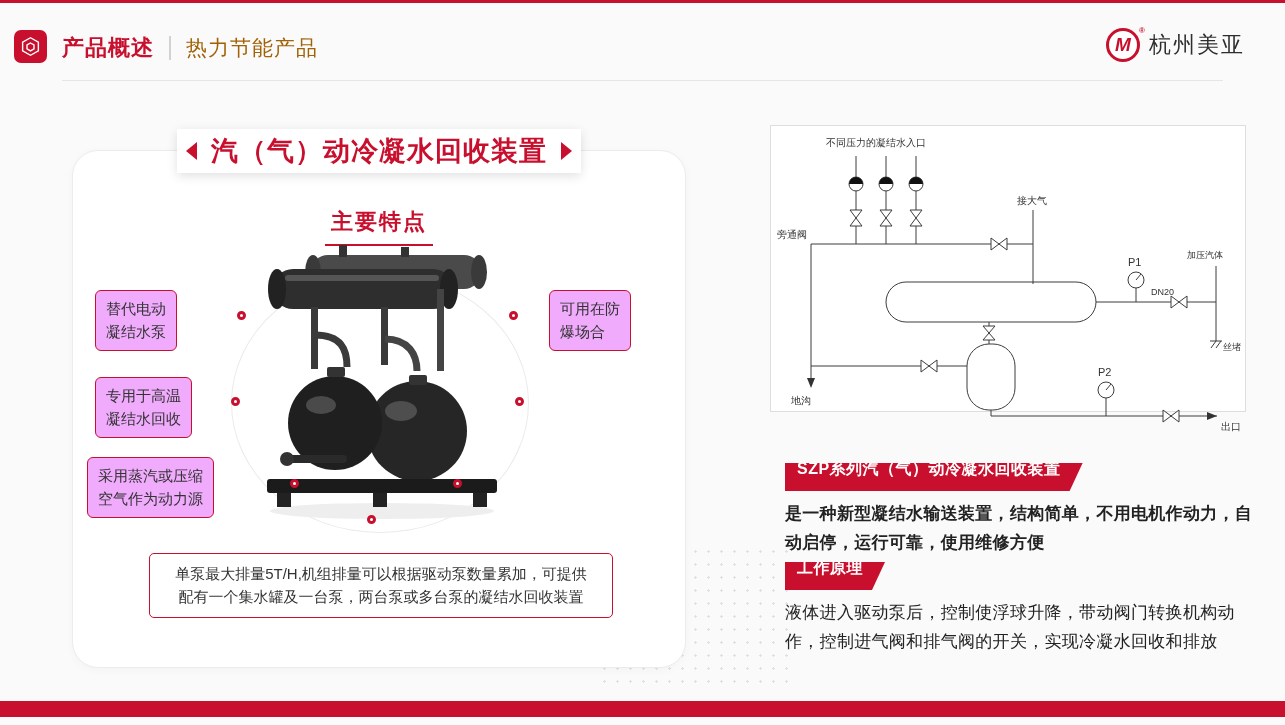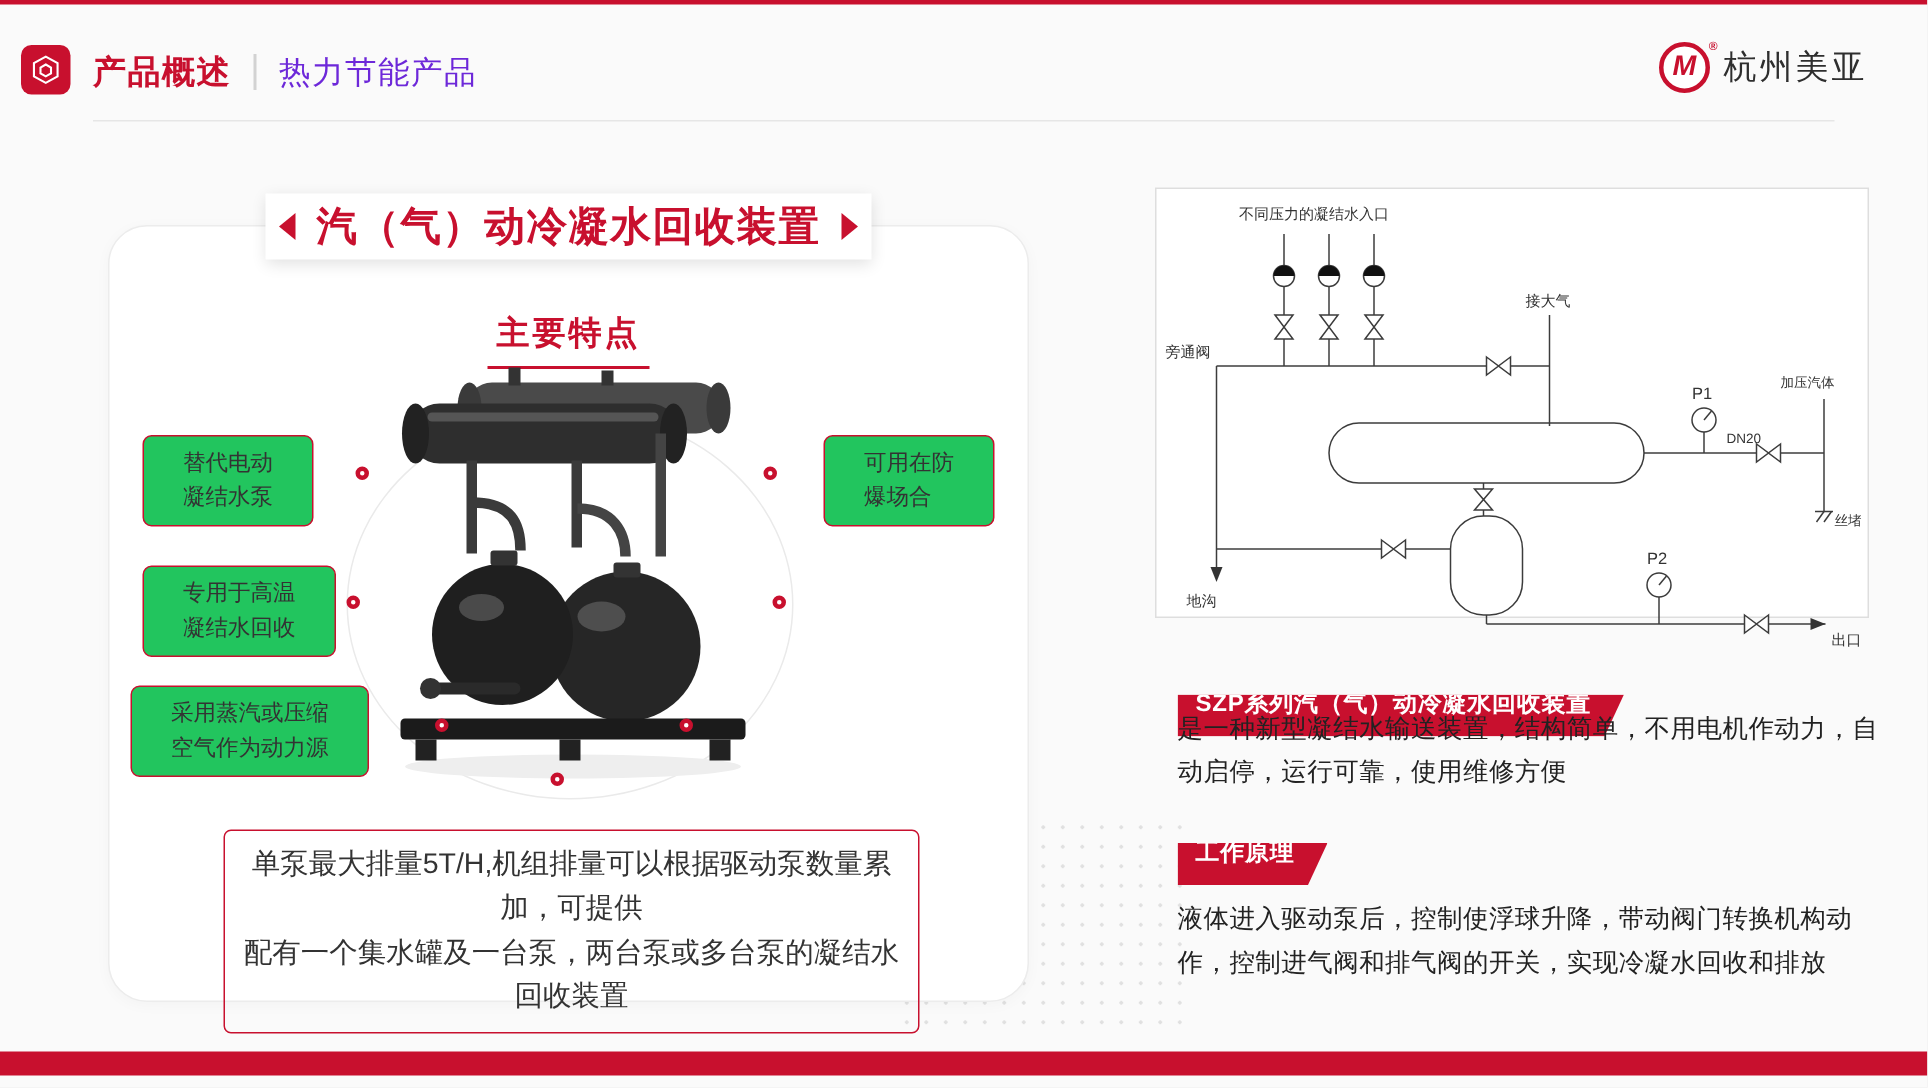--- a/index.html
+++ b/index.html
@@ -8,21 +8,21 @@
   .page { position:relative; width:1285px; height:725px; background:#fafafa; overflow:hidden; }
 
   .top-line { position:absolute; top:0; left:0; width:100%; height:3px; background:#c8102e; }
   .bottom-bar { position:absolute; left:0; top:701px; width:100%; height:16px; background:#c8102e; }
 
   
   .hdr-icon { position:absolute; left:14px; top:30px; width:33px; height:33px; background:#c8102e; border-radius:7px; display:flex; align-items:center; justify-content:center; }
   .hdr-group { position:absolute; left:62px; top:33px; display:flex; align-items:center; gap:15px; }
   .hdr-title { color:#c8102e; font-size:22px; font-weight:bold; letter-spacing:1px; }
   .hdr-divider { width:2px; height:24px; background:#d2d2d2; }
-  .hdr-subtitle { color:#6d28d9; font-size:21px; letter-spacing:1px; }
+  .hdr-subtitle { color:#a16207; font-size:21px; letter-spacing:1px; }
   .hdr-underline { position:absolute; left:62px; top:80px; width:1161px; height:1px; background:#e6e6e6; }
 
   .logo { position:absolute; right:40px; top:28px; display:flex; align-items:center; gap:9px; }
   .logo-circle { width:34px; height:34px; border:3px solid #c8102e; border-radius:50%; color:#c8102e; display:flex; align-items:center; justify-content:center; font-weight:bold; font-style:italic; font-size:19px; position:relative; background:#fff; }
   .logo-reg { position:absolute; top:-5px; right:-8px; font-size:8px; color:#c8102e; font-style:normal; }
   .logo-name { font-size:22px; color:#2e2e2e; letter-spacing:2px; }
 
   
   .dot-pattern { position:absolute; left:598px; top:545px; width:190px; height:140px; z-index:1;
     background-image:radial-gradient(#dadada 1.2px, transparent 1.3px); background-size:13px 13px; opacity:.8; }
@@ -41,52 +41,52 @@
 
   .feat-heading-wrap { position:absolute; top:56px; left:0; right:0; text-align:center; }
   .feat-heading { display:inline-block; color:#c8102e; font-size:22px; font-weight:bold; letter-spacing:2px;
     padding:0 6px 7px; border-bottom:2px solid #c8102e; }
 
   .deco-ellipse { position:absolute; left:158px; top:122px; width:298px; height:260px;
     border:1px solid #eaeaea; border-radius:50%; }
 
   .product { position:absolute; left:178px; top:88px; width:262px; height:288px; }
 
-  .feat { position:absolute; border:1.5px solid #c8102e; border-radius:6px; background:#22c55e;
-    padding:7px 26px; font-size:15px; line-height:1.5; color:#333; white-space:nowrap; }
+  .feat { position:absolute; border:1.5px solid #c8102e; border-radius:6px; background:#f0abfc;
+    padding:7px 10px; font-size:15px; line-height:1.5; color:#333; white-space:nowrap; }
   .feat .line { display:block; }
   .f-lt { left:22px;  top:139px; }
   .f-lm { left:22px;  top:226px; }
   .f-lb { left:14px;  top:306px; }
   .f-rt { left:476px; top:139px; }
   .f-rm { left:472px; top:226px; }
   .f-rb { left:430px; top:306px; }
 
   .dot { position:absolute; width:9px; height:9px; border:3px solid #c8102e; background:#fff; border-radius:50%; }
   .d1 { left:164px; top:160px; } .d2 { left:158px; top:246px; } .d3 { left:217px; top:328px; }
   .d4 { left:380px; top:328px; } .d5 { left:436px; top:160px; } .d6 { left:442px; top:246px; }
   .d7 { left:294px; top:364px; }
 
   .summary { position:absolute; left:76px; top:402px; width:464px; border:1.5px solid #c8102e; border-radius:5px;
-    padding:8px 6px; text-align:center; font-size:19px; line-height:1.55; color:#333; }
+    padding:8px 6px; text-align:center; font-size:15px; line-height:1.55; color:#333; }
   .summary .line { display:block; }
 
   
   .diagram { position:absolute; left:770px; top:125px; width:476px; height:287px; background:#fff; border:1px solid #dedede; z-index:2; }
   .diagram svg { display:block; }
   .schem text { fill:#333; stroke:none; font-family:"Liberation Sans","DejaVu Sans",sans-serif; }
 
   .sec-banner { position:absolute; height:28px; background:#c8102e; color:#fff; font-size:16px; font-weight:bold;
     display:inline-flex; align-items:center; padding:0 22px 16px 12px; letter-spacing:.5px; white-space:nowrap;
     clip-path:polygon(0 0,100% 0,calc(100% - 13px) 100%,0 100%); z-index:2; }
   .sec1 { left:785px; top:463px; }
   .sec2 { left:785px; top:562px; }
 
   .sec-body { position:absolute; width:472px; font-size:17px; color:#222; line-height:1.7; letter-spacing:.3px; z-index:2; }
-  .body1 { left:785px; top:472px; }
+  .body1 { left:785px; top:500px;font-weight:bold; }
   .body2 { left:785px; top:599px; }
 </style>
 </head>
 <body>
 
 <div class="page">
   <div class="top-line"></div>
 
   <div class="hdr-icon">
     <svg width="21" height="21" viewBox="0 0 24 24" fill="none" stroke="#ffffff" stroke-width="1.6">

